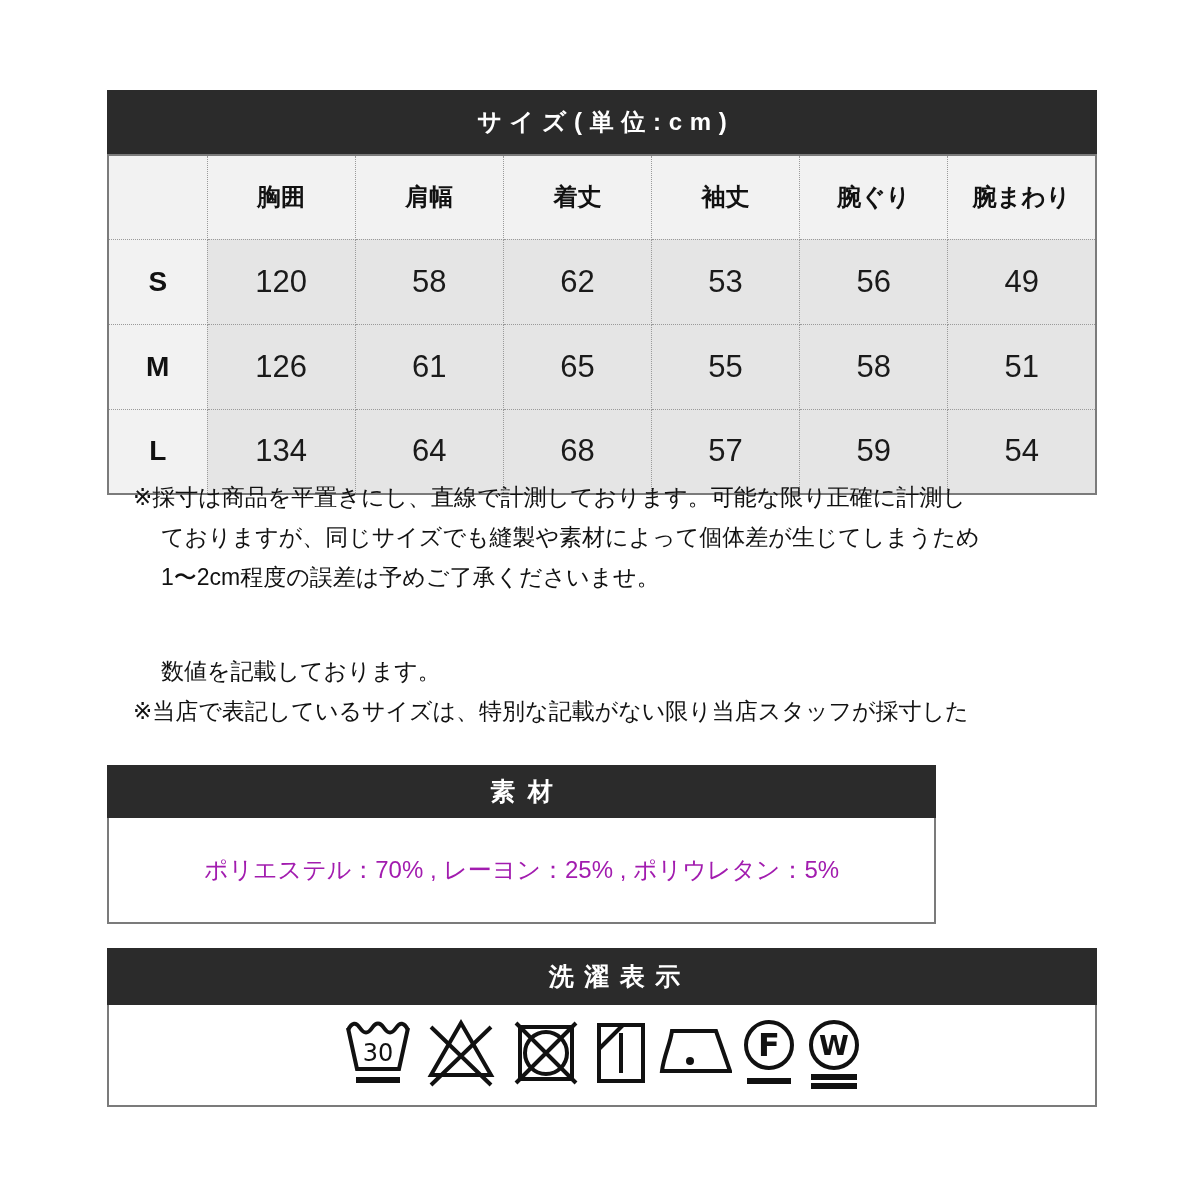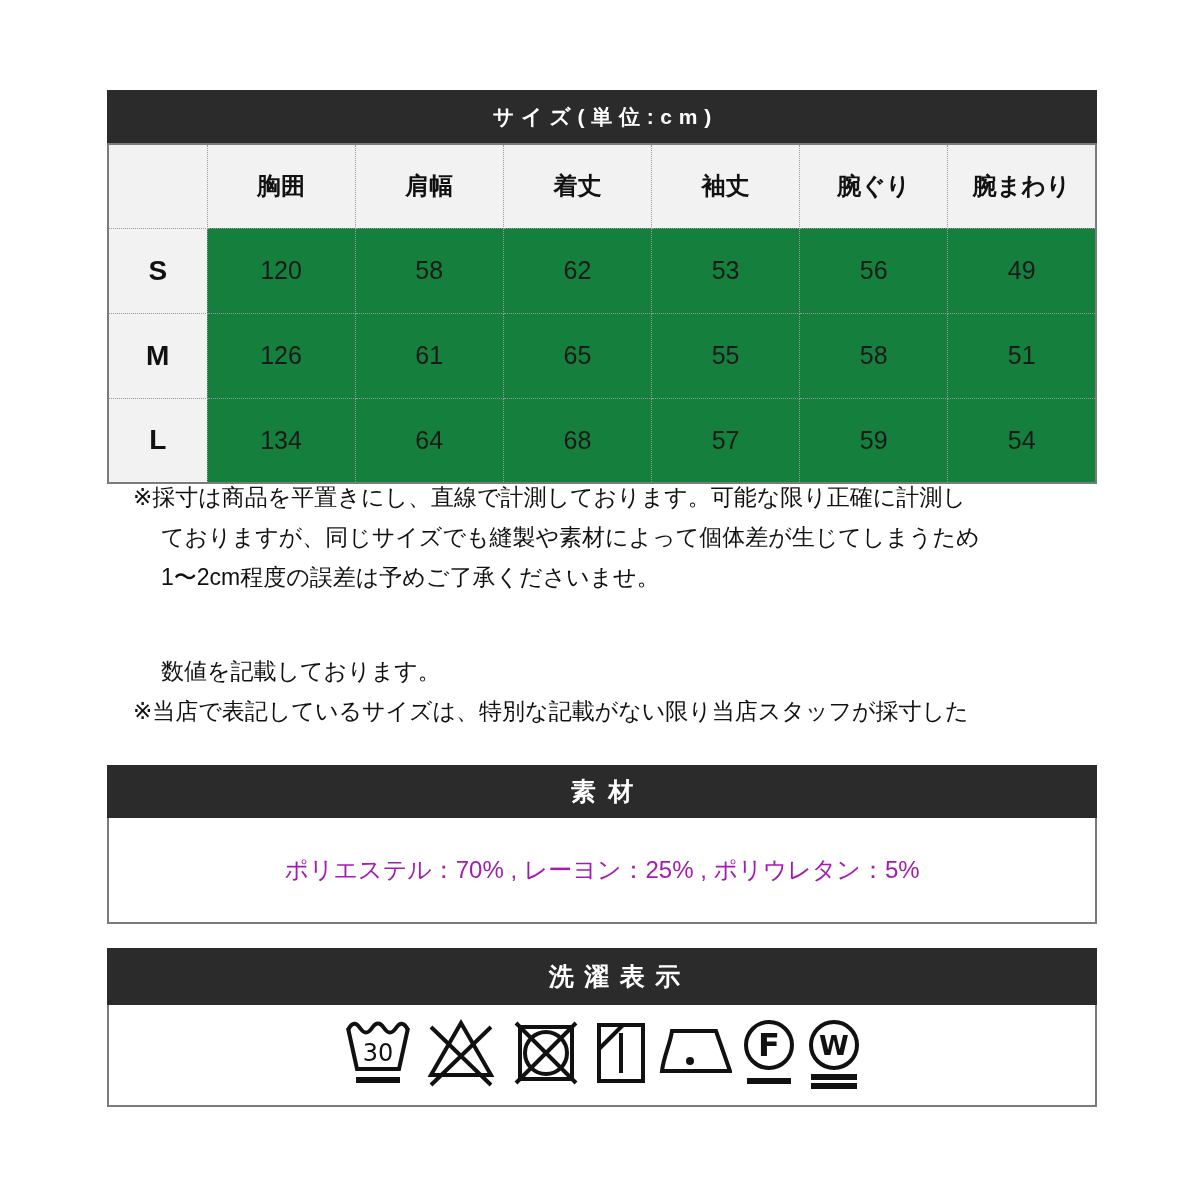--- a/index.html
+++ b/index.html
@@ -8,51 +8,51 @@
     font-family:"Liberation Sans","DejaVu Sans",sans-serif;
     color:#111111;
   }
   .canvas { position:relative; width:1200px; height:1200px; background:#ffffff; overflow:hidden; }
 
   
   .bar {
     background:#2b2b2b; color:#ffffff; font-weight:bold;
     display:flex; align-items:center; justify-content:center;
   }
-  #size-bar   { height:53px; font-size:21px; letter-spacing:0.32em; text-indent:0.32em;justify-content:center; }
+  #size-bar   { height:64px; font-size:24px; letter-spacing:0.32em; text-indent:0.32em;justify-content:center; }
   #material-bar { height:53px; font-size:25px; letter-spacing:0.5em; text-indent:0.5em; }
   #laundry-bar  { height:57px; font-size:25px; letter-spacing:0.42em; text-indent:0.42em;padding-left:25px; }
 
   
   #size-section { position:absolute; left:107px; top:90px; width:990px; }
   table.size {
     width:100%; border-collapse:collapse; table-layout:fixed;
     border:2px solid #7b7b7b;
   }
   .size th, .size td {
     border:1px dotted #9a9a9a; text-align:center; vertical-align:middle; padding:0;
   }
   .size thead tr { height:84px;font-family:Liberation Serif, serif; }
   .size thead th { background:#f2f2f2; font-size:24px; font-weight:bold; color:#111; }
   .size tbody tr { height:85px; }
   .size tbody th { background:#f2f2f2; font-size:28px; font-weight:bold; color:#111; }
-  .size tbody td { background:#15803d; font-size:25px; font-weight:400; color:#1a1a1a; }
+  .size tbody td { background:#e5e5e5; font-size:31px; font-weight:400; color:#1a1a1a; }
 
   
   .note {
     position:absolute; left:133px; width:950px;
     font-size:23px; line-height:40px; color:#111; padding-left:28px;
   }
   #note-measure { top:477px; }
   #note-staff   { top:651px; }
   .note-line { white-space:nowrap; }
   .note-line.hang { margin-left:-28px; }
 
   
-  #material-section { position:absolute; left:107px; top:765px; width:990px; }
+  #material-section { position:absolute; left:107px; top:765px; width:829px; }
   #material-content {
     height:104px; border:2px solid #7b7b7b; border-top:none; background:#fff;
     display:flex; align-items:center; justify-content:center;
     font-size:24px; color:#a21caf;
   }
 
   
   #laundry-section { position:absolute; left:107px; top:948px; width:990px; }
   #laundry-content {
     height:100px; border:2px solid #7b7b7b; border-top:none; background:#fff;

